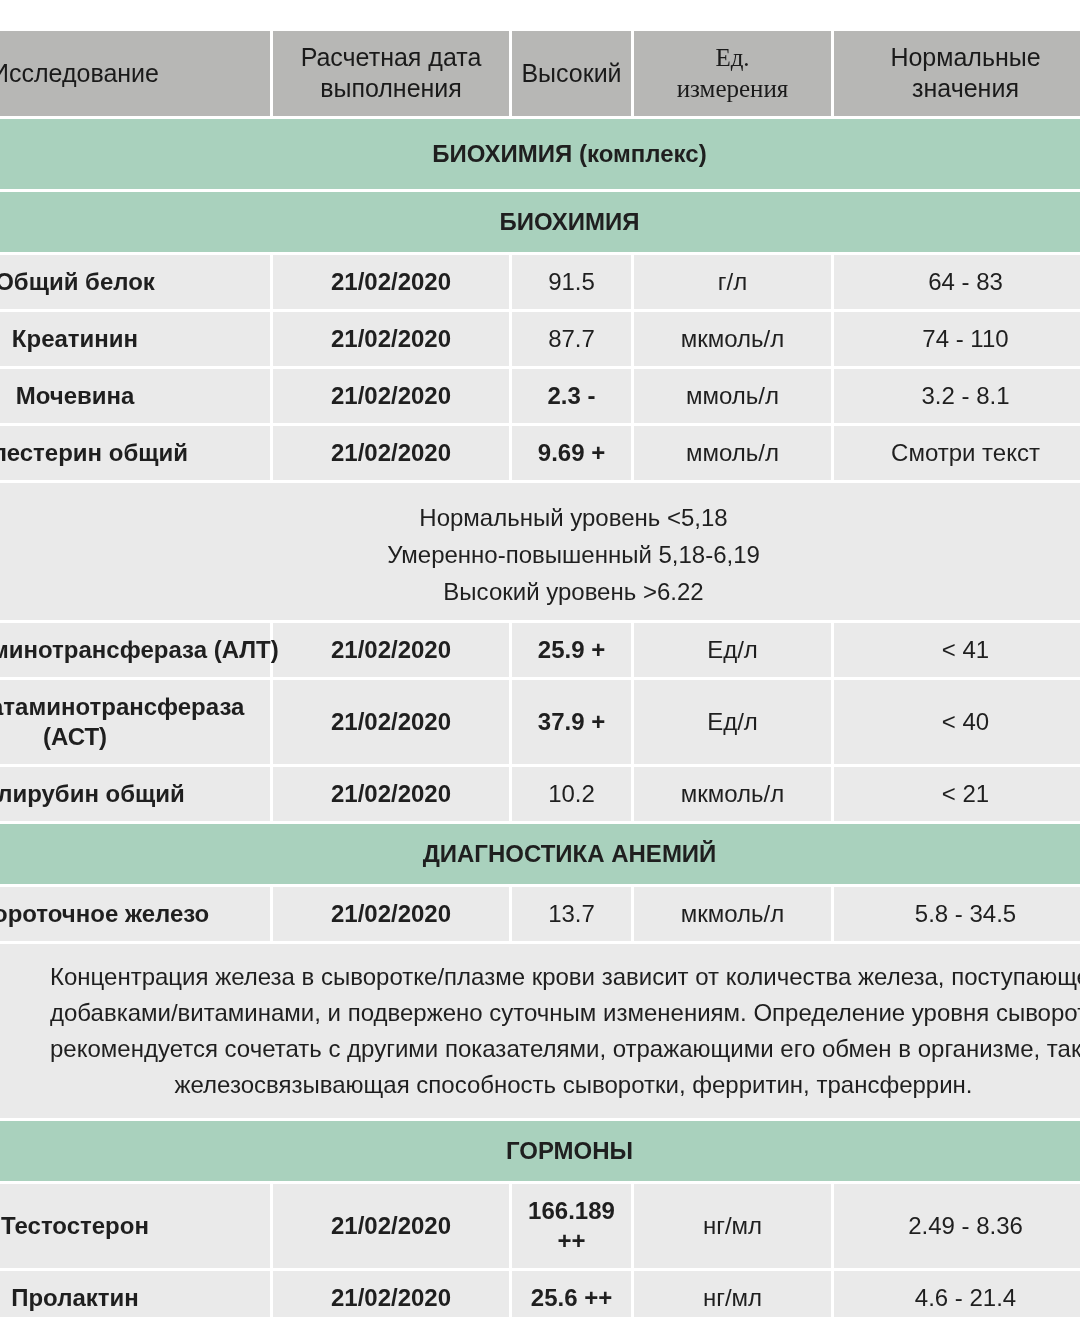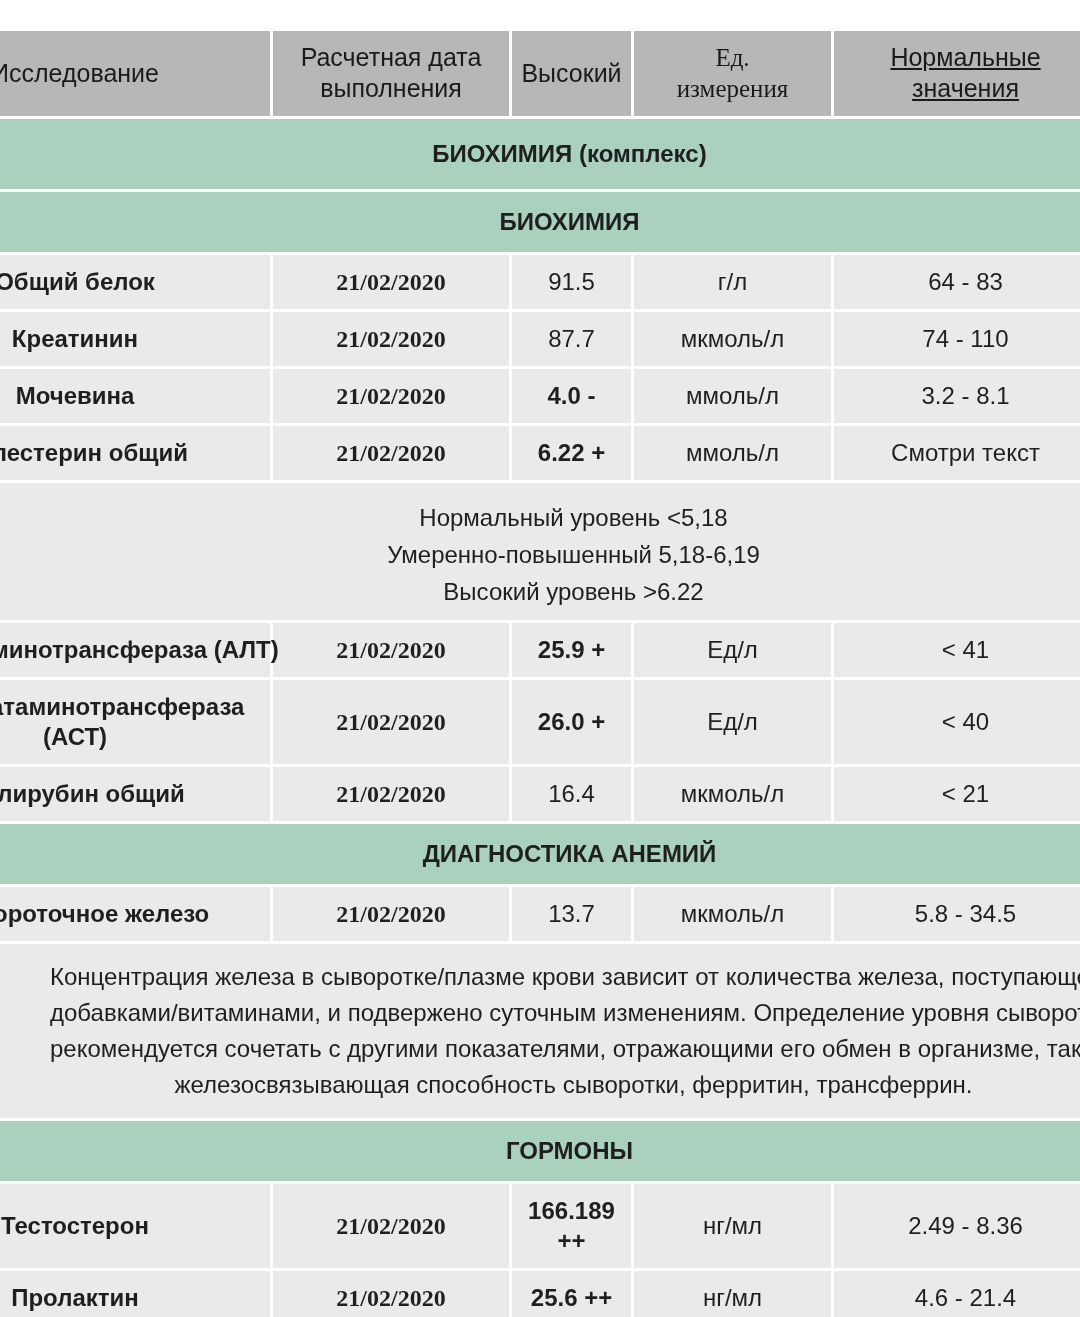--- a/index.html
+++ b/index.html
@@ -4,26 +4,26 @@
 <style>
   html,body{margin:0;padding:0;background:#ffffff;}
   body{font-family:"Liberation Sans","DejaVu Sans",sans-serif;color:#1f1f1f;}
   .viewport{width:1080px;height:1317px;overflow:hidden;position:relative;background:#ffffff;}
   table.lab{border-collapse:separate;border-spacing:3px;table-layout:fixed;width:1223px;margin:28px 0 0 -123px;}
   td,th{background:#eaeaea;text-align:center;vertical-align:middle;font-size:24px;line-height:1.25;padding:12px 8px;overflow:visible;}
   th{background:#b7b7b5;font-weight:400;font-size:25px;padding:11px 8px;color:#1a1a1a;}
   th .hw{margin:0 auto;}
   th .w200{max-width:200px;}
   th .w130{max-width:130px;font-family:Liberation Serif, serif;}
-  th .w170{max-width:170px;text-decoration:underline;}
+  th .w170{max-width:170px;}
   td.section{background:#a9d1bd;font-weight:700;padding:15px 8px 15px 170px;}
   td.section.tall{padding-top:20px;padding-bottom:20px;}
   td.name{font-weight:700;}
   td.name.nw{white-space:nowrap;}
-  td.date{font-weight:700;font-family:Liberation Serif, serif;}
+  td.date{font-weight:700;}
   td.val.b{font-weight:700;}
   td.note{background:#eaeaea;padding:16px 0 10px 170px;}
   td.note .nline{white-space:nowrap;text-align:center;line-height:37px;}
   td.note.para{padding:15px 0 15px 170px;}
   td.note.para .nline{line-height:36px;}
 </style>
 </head>
 <body>
 
 <div class="viewport">
@@ -71,28 +71,28 @@
     <tr>
       <td class="name">Креатинин</td>
       <td class="date">21/02/2020</td>
       <td class="val">87.7</td>
       <td class="unit">мкмоль/л</td>
       <td class="range">74 - 110</td>
     </tr>
     <tr>
       <td class="name">Мочевина</td>
       <td class="date">21/02/2020</td>
-      <td class="val b">4.0 -</td>
+      <td class="val b">2.3 -</td>
       <td class="unit">ммоль/л</td>
       <td class="range">3.2 - 8.1</td>
     </tr>
     <tr>
       <td class="name nw">Холестерин общий</td>
       <td class="date">21/02/2020</td>
-      <td class="val b">6.22 +</td>
+      <td class="val b">9.69 +</td>
       <td class="unit">ммоль/л</td>
       <td class="range">Смотри текст</td>
     </tr>
 
     <tr>
       <td class="note" colspan="5">
         <div class="nline">Нормальный уровень &lt;5,18</div>
         <div class="nline">Умеренно-повышенный 5,18-6,19</div>
         <div class="nline">Высокий уровень &gt;6.22</div>
       </td>
@@ -101,28 +101,28 @@
     <tr>
       <td class="name nw">Аланинаминотрансфераза (АЛТ)</td>
       <td class="date">21/02/2020</td>
       <td class="val b">25.9 +</td>
       <td class="unit">Ед/л</td>
       <td class="range">&lt; 41</td>
     </tr>
     <tr>
       <td class="name">Аспартатаминотрансфераза (АСТ)</td>
       <td class="date">21/02/2020</td>
-      <td class="val b">26.0 +</td>
+      <td class="val b">37.9 +</td>
       <td class="unit">Ед/л</td>
       <td class="range">&lt; 40</td>
     </tr>
     <tr>
       <td class="name">Билирубин общий</td>
       <td class="date">21/02/2020</td>
-      <td class="val">16.4</td>
+      <td class="val">10.2</td>
       <td class="unit">мкмоль/л</td>
       <td class="range">&lt; 21</td>
     </tr>
 
     <tr>
       <td class="section" colspan="5">ДИАГНОСТИКА АНЕМИЙ</td>
     </tr>
 
     <tr>
       <td class="name">Сывороточное железо</td>

